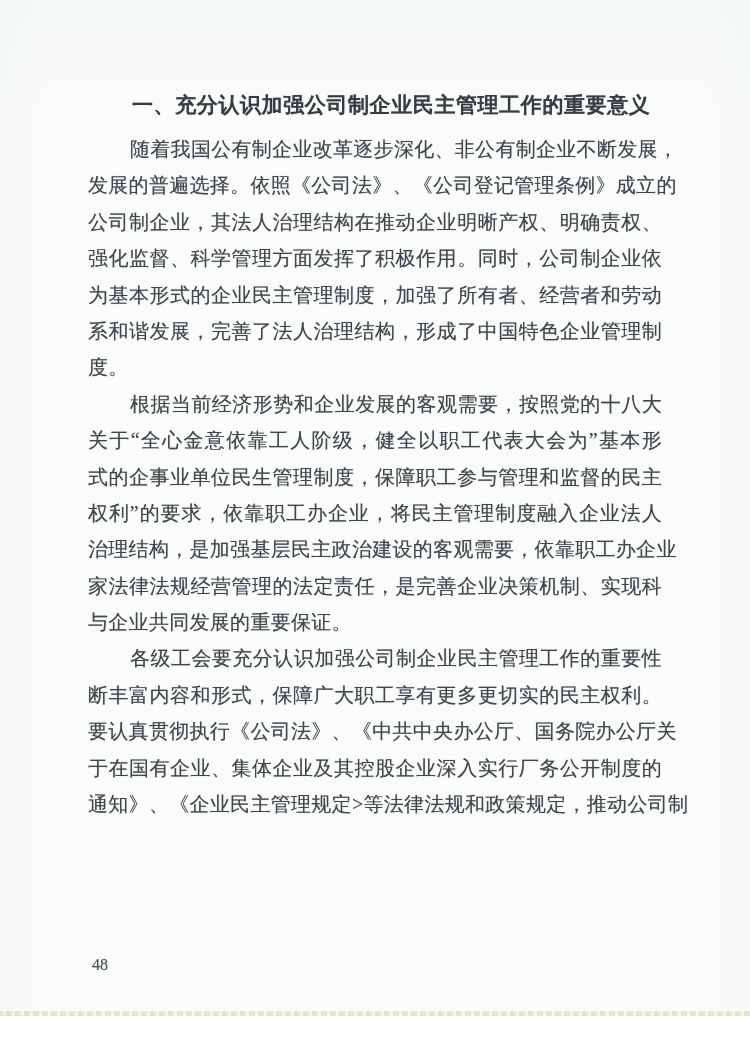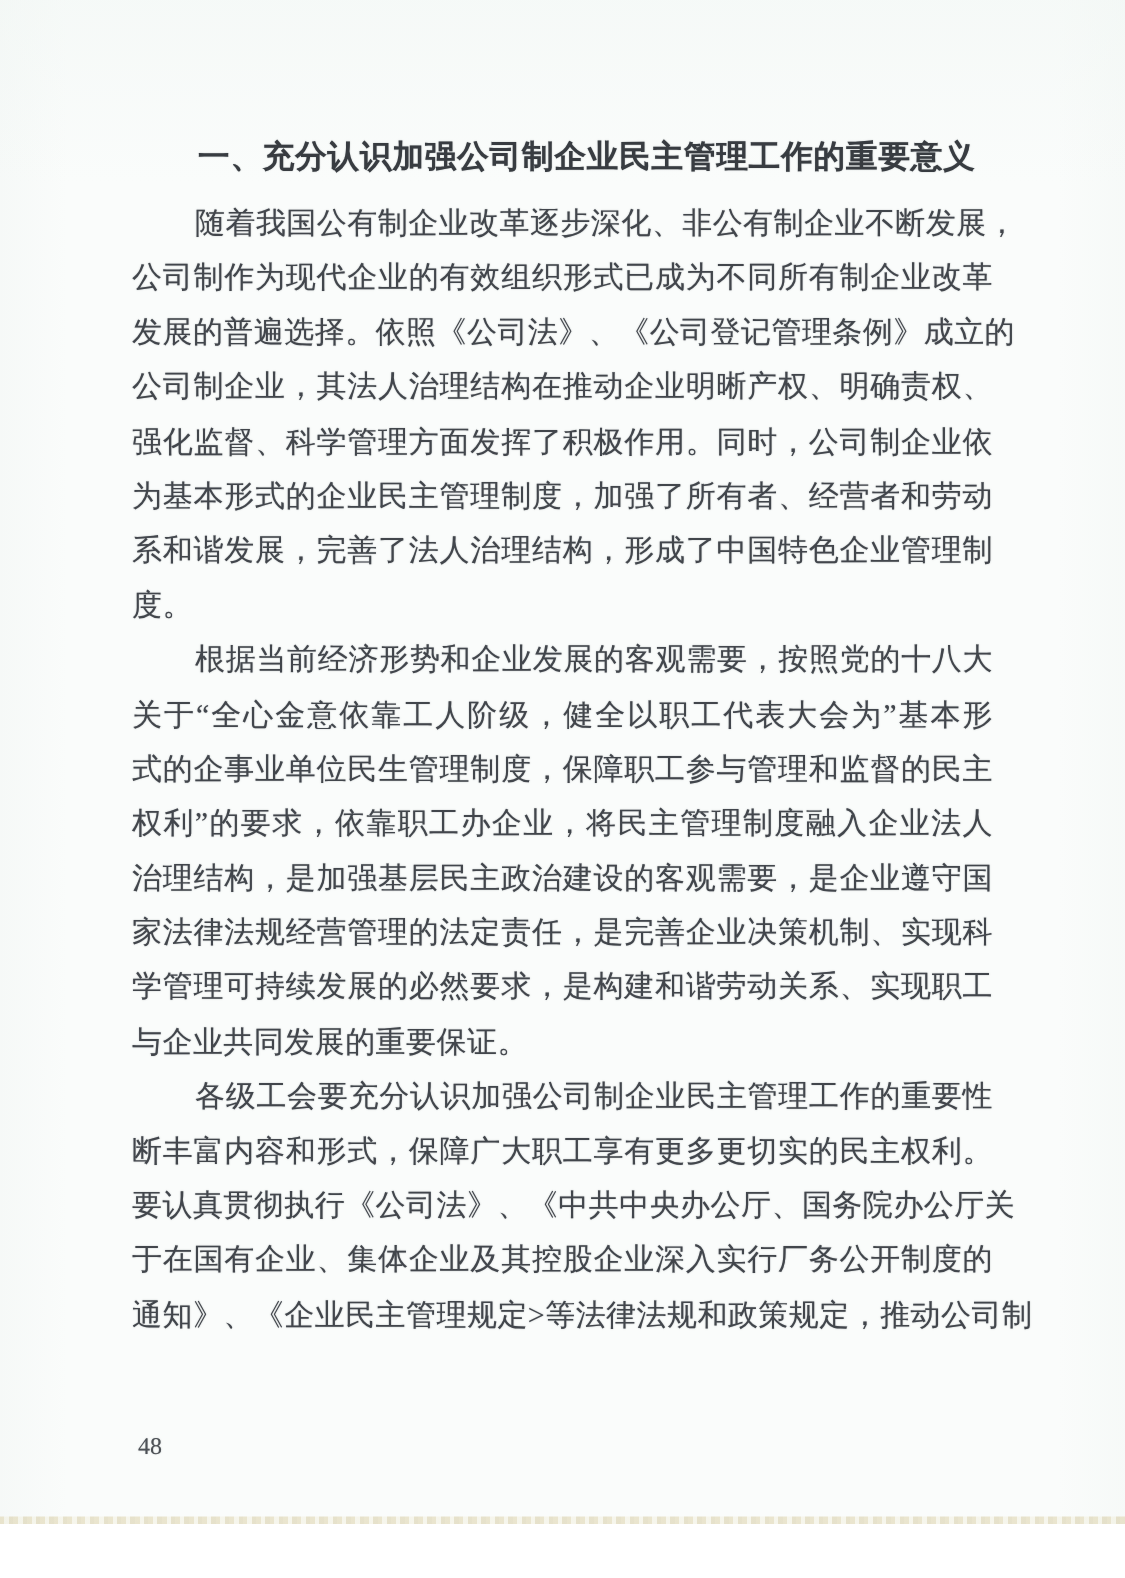--- a/index.html
+++ b/index.html
@@ -91,34 +91,32 @@
 </style>
 </head>
 <body>
 
 <div class="page">
 
   <div class="content">
     <div class="heading">一、充分认识加强公司制企业民主管理工作的重要意义</div>
 
     <div class="line indent">随着我国公有制企业改革逐步深化、非公有制企业不断发展，</div>
-    <div class="line">公司制作为现代企业的有效组织形式已成为不同所有制企业改革</div>
     <div class="line">发展的普遍选择。依照《公司法》、《公司登记管理条例》成立的</div>
     <div class="line">公司制企业，其法人治理结构在推动企业明晰产权、明确责权、</div>
     <div class="line">强化监督、科学管理方面发挥了积极作用。同时，公司制企业依</div>
     <div class="line">为基本形式的企业民主管理制度，加强了所有者、经营者和劳动</div>
     <div class="line">系和谐发展，完善了法人治理结构，形成了中国特色企业管理制</div>
     <div class="line end">度。</div>
     <div class="line indent">根据当前经济形势和企业发展的客观需要，按照党的十八大</div>
     <div class="line">关于“全心金意依靠工人阶级，健全以职工代表大会为”基本形</div>
     <div class="line">式的企事业单位民生管理制度，保障职工参与管理和监督的民主</div>
     <div class="line">权利”的要求，依靠职工办企业，将民主管理制度融入企业法人</div>
-    <div class="line">治理结构，是加强基层民主政治建设的客观需要，是企业遵守国</div>
+    <div class="line">治理结构，是加强基层民主政治建设的客观需要，依靠职工办企业</div>
     <div class="line">家法律法规经营管理的法定责任，是完善企业决策机制、实现科</div>
-    <div class="line">学管理可持续发展的必然要求，是构建和谐劳动关系、实现职工</div>
     <div class="line end">与企业共同发展的重要保证。</div>
     <div class="line indent">各级工会要充分认识加强公司制企业民主管理工作的重要性</div>
     <div class="line">断丰富内容和形式，保障广大职工享有更多更切实的民主权利。</div>
     <div class="line">要认真贯彻执行《公司法》、《中共中央办公厅、国务院办公厅关</div>
     <div class="line">于在国有企业、集体企业及其控股企业深入实行厂务公开制度的</div>
     <div class="line">通知》、《企业民主管理规定&gt;等法律法规和政策规定，推动公司制</div>
   </div>
 
   <div class="page-number">48</div>
 

